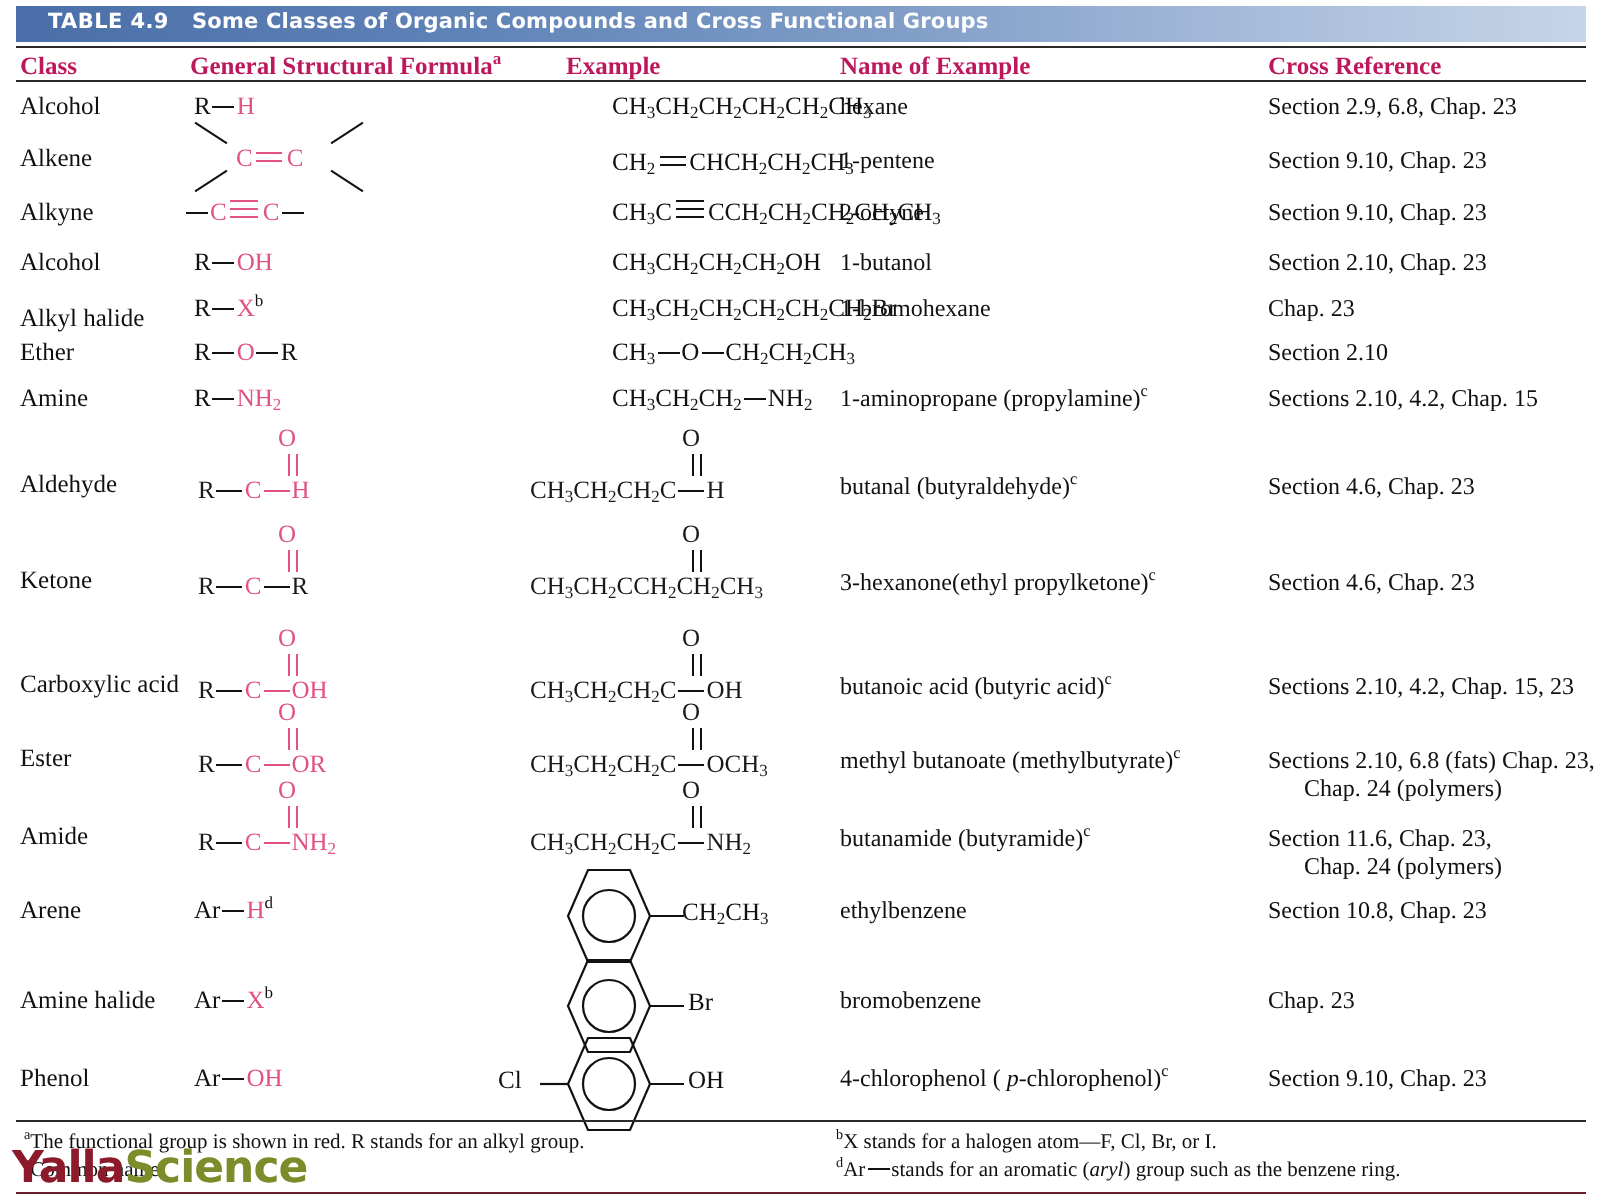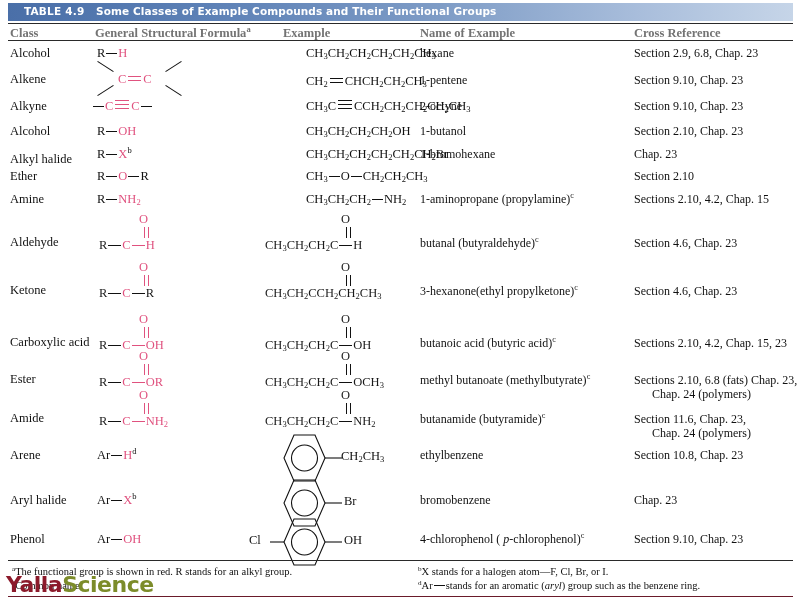--- a/index.html
+++ b/index.html
@@ -30,21 +30,21 @@
   }
 
   
   .rule{position:absolute;background:#2a2a2a;height:1px;left:8px;width:785px;}
   .rule-top{top:23px;}
   .rule-mid{top:40px;}
   .rule-bot{top:560px;}
   .rule-end{position:absolute;left:8px;width:785px;top:596px;height:1px;background:#6a1a2a;}
 
   
-  .colhead{position:absolute;font-size:12.5px;font-weight:bold;color:#737373;top:26px;white-space:nowrap;}
+  .colhead{position:absolute;font-size:12.5px;font-weight:bold;color:#be185d;top:26px;white-space:nowrap;}
   .ch-class{left:10px;}
   .ch-gsf{left:95px;}
   .ch-ex{left:283px;text-align:right;}
   .ch-name{left:420px;}
   .ch-xref{left:634px;}
 
   sup{font-size:.68em;vertical-align:super;line-height:0;}
   sub{font-size:.68em;vertical-align:baseline;position:relative;top:2px;line-height:0;}
   .ital{font-style:italic;}
 
@@ -108,21 +108,21 @@
   .wm .y{color:#8c1a2b;}
   .wm .s{color:#7c8c2a;}
 </style>
 </head>
 <body>
 
 <div id="page">
 
   <div class="title-bar">
     <span class="tnum">TABLE 4.9</span>
-    <span class="ttxt">Some Classes of Example Compounds and Their Functional Groups</span>
+    <span class="ttxt">Some Classes of Organic Compounds and Cross Functional Groups</span>
   </div>
 
   <div class="rule rule-top"></div>
   <div class="rule rule-mid"></div>
 
   <div class="colhead ch-class">Class</div>
   <div class="colhead ch-gsf"><span>General Structural Formula</span><sup>a</sup></div>
   <div class="colhead ch-ex">Example</div>
   <div class="colhead ch-name">Name of Example</div>
   <div class="colhead ch-xref">Cross Reference</div>
@@ -264,21 +264,21 @@
     <svg width="78" height="54" viewBox="0 0 78 54">
       <polygon points="24,3 45,3 55,26 45,49 24,49 14,26" fill="none" stroke="#111" stroke-width="1.1"></polygon>
       <circle cx="34.5" cy="26" r="13" fill="none" stroke="#111" stroke-width="1.1"></circle>
       <line x1="55" y1="26" x2="72" y2="26" stroke="#111" stroke-width="1.1"></line>
     </svg>
   </div>
   <div class="cell" style="left:341px;top:449px;font-size:12.5px">CH<sub>2</sub>CH<sub>3</sub></div>
   <div class="cell nme" style="top:449px">ethylbenzene</div>
   <div class="cell xrf" style="top:449px">Section 10.8, Chap. 23</div>
 
-  <div class="cell cls" style="top:493px">Aryl halide</div>
+  <div class="cell cls" style="top:493px">Amine halide</div>
   <div class="cell gsf" style="top:493px">
     <span>Ar</span><span class="bond"></span><span class="red">X</span><sup>b</sup>
   </div>
   <div class="benz" style="left:270px;top:477px">
     <svg width="78" height="54" viewBox="0 0 78 54">
       <polygon points="24,3 45,3 55,26 45,49 24,49 14,26" fill="none" stroke="#111" stroke-width="1.1"></polygon>
       <circle cx="34.5" cy="26" r="13" fill="none" stroke="#111" stroke-width="1.1"></circle>
       <line x1="55" y1="26" x2="72" y2="26" stroke="#111" stroke-width="1.1"></line>
     </svg>
   </div>

